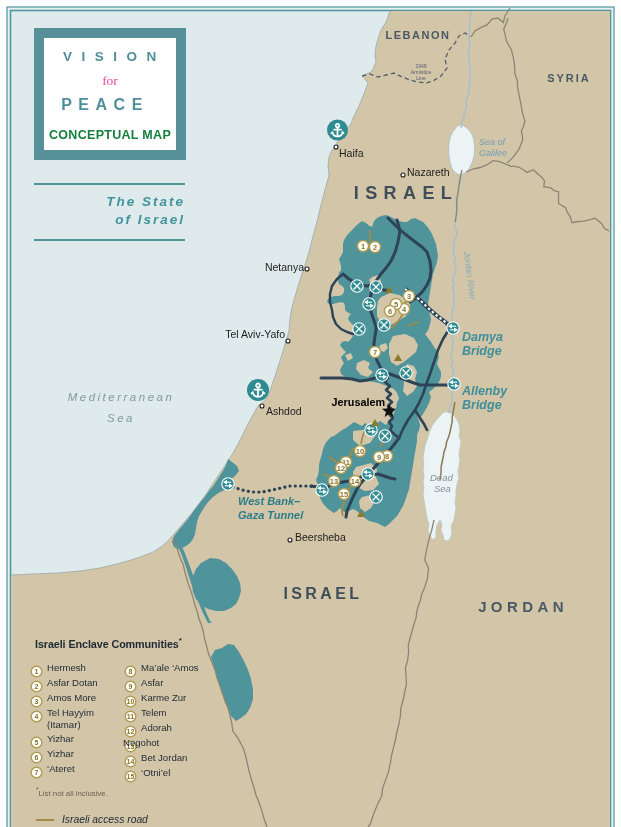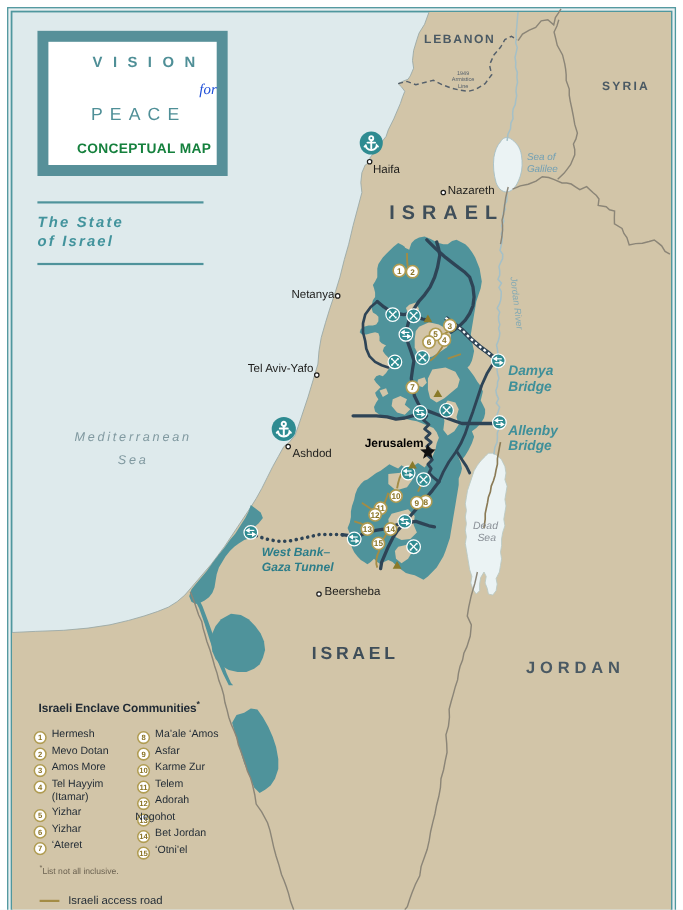--- a/index.html
+++ b/index.html
@@ -1,27 +1,27 @@
 <!DOCTYPE html>
 <html><head><meta charset="utf-8">
 <style>
 html,body{margin:0;padding:0;}
 body{width:621px;height:827px;position:relative;font-family:"Liberation Sans",sans-serif;background:#fff;overflow:hidden;}
-.titlebox{position:absolute;left:34px;top:28px;width:132px;height:112px;background:#fff;border:10px solid #579099;text-align:center;padding-left:21px;}
+.titlebox{position:absolute;left:34px;top:28px;width:132px;height:112px;background:#fff;border:10px solid #579099;text-align:center;}
 .t1{color:#4f8f97;font-weight:bold;font-size:13.5px;letter-spacing:9.5px;margin:11px 0 0 9px;}
-.t2{color:#1d4ed8;font-style:italic;font-size:13.5px;font-family:"Liberation Serif",serif;margin:9px 0 0;text-align:right;}
-.t3{color:#4f8f97;font-weight:normal;font-size:16px;letter-spacing:6.5px;margin:7px 16px 0 6px;}
+.t2{color:#ec4899;font-size:13.5px;font-family:"Liberation Serif",serif;margin:9px 0 0;}
+.t3{color:#4f8f97;font-weight:bold;font-size:16px;letter-spacing:6.5px;margin:7px 16px 0 6px;}
 .t4{color:#15803d;font-weight:bold;font-size:12.5px;letter-spacing:0.3px;margin:14px 0 0;}
-.subtitle{position:absolute;left:34px;top:183px;width:151px;border-top:2px solid #4f939b;border-bottom:2px solid #4f939b;padding:8px 0 10px;text-align:left;color:#42939c;font-weight:bold;font-style:italic;font-size:13.5px;letter-spacing:2px;line-height:18px;}
+.subtitle{position:absolute;left:34px;top:183px;width:151px;border-top:2px solid #4f939b;border-bottom:2px solid #4f939b;padding:8px 0 10px;text-align:right;color:#42939c;font-weight:bold;font-style:italic;font-size:13.5px;letter-spacing:2px;line-height:18px;}
 .leghead{position:absolute;left:35px;top:636px;font-size:10.8px;font-weight:bold;color:#1f2933;letter-spacing:-0.1px;}
 .leghead sup{font-size:8px;}
 .lc{position:absolute;}
 .lt{position:absolute;font-size:9.6px;color:#1f2933;line-height:12.3px;white-space:nowrap;}
 .note{position:absolute;left:36px;top:786px;font-size:7.8px;color:#6b6251;}
-.accrow{position:absolute;left:36px;top:814px;font-size:10.3px;color:#1f2933;}
+.accrow{position:absolute;left:36px;top:814px;font-size:10.3px;color:#1f2933;font-style:italic;}
 .accline{display:inline-block;width:18px;height:0;border-top:2.5px solid #a38c45;vertical-align:middle;margin-right:8px;}
 </style></head>
 <body>
 <svg width="621" height="827" viewBox="0 0 621 827" xmlns="http://www.w3.org/2000/svg" style="position:absolute;left:0;top:0">
 <rect x="0" y="0" width="621" height="827" fill="#ffffff"></rect>
 <rect x="7" y="7" width="607" height="825" fill="#e9f0f1" stroke="#4f979e" stroke-width="1.2"></rect>
 <rect x="10.5" y="10.5" width="600" height="821" fill="#deeaec" stroke="#4f979e" stroke-width="1.6"></rect>
 <path d="M390.0,11.0 L386.0,22.0 L381.0,30.0 L379.0,36.0 L376.0,46.0 L375.0,55.0 L376.0,62.0 L373.0,69.0 L371.0,72.0 L366.0,74.0 L362.0,76.0 L365.0,79.0 L368.0,83.0 L366.0,88.0 L364.0,94.0 L358.0,108.0 L353.0,118.0 L351.0,124.0 L344.0,133.0 L336.0,144.0 L339.0,146.0 L332.0,150.0 L329.0,157.0 L328.0,166.0 L329.0,175.0 L325.0,190.0 L321.0,205.0 L317.0,222.0 L313.0,236.0 L309.0,252.0 L305.0,265.0 L300.0,280.0 L296.0,293.0 L292.0,307.0 L290.0,319.0 L289.0,331.0 L286.0,341.0 L283.0,351.0 L280.0,361.0 L277.0,370.0 L274.0,379.0 L271.0,388.0 L268.0,396.0 L263.0,402.0 L258.0,406.0 L253.0,415.0 L248.0,424.0 L243.0,434.0 L238.0,444.0 L233.0,453.0 L228.0,461.0 L222.0,470.0 L216.0,479.0 L210.0,488.0 L204.0,497.0 L198.0,505.0 L192.0,513.0 L186.0,520.0 L180.0,527.0 L174.0,534.0 L168.0,541.0 L161.0,547.0 L153.0,552.0 L143.0,556.0 L131.0,560.0 L117.0,564.0 L100.0,568.0 L80.0,571.0 L58.0,573.0 L32.0,574.0 L11.0,575.0 L11.0,827.0 L610.0,827.0 L610.0,11.0 Z" fill="#d2c5a8"></path>
 <path d="M390.0,11.0 L386.0,22.0 L381.0,30.0 L379.0,36.0 L376.0,46.0 L375.0,55.0 L376.0,62.0 L373.0,69.0 L371.0,72.0 L366.0,74.0 L362.0,76.0 L365.0,79.0 L368.0,83.0 L366.0,88.0 L364.0,94.0 L358.0,108.0 L353.0,118.0 L351.0,124.0 L344.0,133.0 L336.0,144.0 L339.0,146.0 L332.0,150.0 L329.0,157.0 L328.0,166.0 L329.0,175.0 L325.0,190.0 L321.0,205.0 L317.0,222.0 L313.0,236.0 L309.0,252.0 L305.0,265.0 L300.0,280.0 L296.0,293.0 L292.0,307.0 L290.0,319.0 L289.0,331.0 L286.0,341.0 L283.0,351.0 L280.0,361.0 L277.0,370.0 L274.0,379.0 L271.0,388.0 L268.0,396.0 L263.0,402.0 L258.0,406.0 L253.0,415.0 L248.0,424.0 L243.0,434.0 L238.0,444.0 L233.0,453.0 L228.0,461.0 L222.0,470.0 L216.0,479.0 L210.0,488.0 L204.0,497.0 L198.0,505.0 L192.0,513.0 L186.0,520.0 L180.0,527.0 L174.0,534.0 L168.0,541.0 L161.0,547.0 L153.0,552.0 L143.0,556.0 L131.0,560.0 L117.0,564.0 L100.0,568.0 L80.0,571.0 L58.0,573.0 L32.0,574.0 L11.0,575.0" fill="none" stroke="#9aa9a6" stroke-width="0.8"></path>
 <path d="M354.0,228.0 L358.0,224.0 L362.0,221.0 L366.0,223.0 L370.0,226.0 L373.0,222.0 L377.0,218.0 L381.0,216.0 L386.0,215.0 L391.0,217.0 L395.0,219.0 L399.0,221.0 L403.0,222.0 L407.0,222.0 L411.0,219.0 L415.0,218.0 L419.0,220.0 L423.0,222.0 L426.0,225.0 L429.0,229.0 L432.0,234.0 L434.0,239.0 L436.0,244.0 L437.0,250.0 L438.0,256.0 L437.0,262.0 L435.0,268.0 L433.0,274.0 L432.0,280.0 L431.0,286.0 L430.0,292.0 L429.0,298.0 L428.0,304.0 L429.0,310.0 L430.0,315.0 L431.0,319.0 L430.0,324.0 L429.0,328.0 L427.0,332.0 L425.0,334.0 L428.0,338.0 L431.0,342.0 L434.0,347.0 L437.0,351.0 L439.0,356.0 L438.0,360.0 L437.0,364.0 L439.0,368.0 L441.0,372.0 L441.0,376.0 L440.0,380.0 L437.0,385.0 L433.0,389.0 L429.0,392.0 L431.0,397.0 L429.0,403.0 L426.0,409.0 L423.0,414.0 L420.0,418.0 L417.0,414.0 L415.0,410.0 L417.0,416.0 L419.0,421.0 L420.0,426.0 L419.0,430.0 L417.0,435.0 L417.0,441.0 L416.0,447.0 L415.0,453.0 L414.0,459.0 L413.0,465.0 L412.0,471.0 L411.0,477.0 L410.0,483.0 L409.0,489.0 L407.0,495.0 L405.0,501.0 L403.0,506.0 L400.0,511.0 L397.0,516.0 L393.0,520.0 L389.0,524.0 L385.0,527.0 L381.0,525.0 L377.0,523.0 L373.0,522.0 L369.0,521.0 L365.0,518.0 L361.0,515.0 L357.0,511.0 L353.0,509.0 L349.0,511.0 L346.0,513.0 L343.0,511.0 L340.0,508.0 L337.0,511.0 L334.0,513.0 L331.0,511.0 L328.0,509.0 L325.0,506.0 L322.0,502.0 L320.0,498.0 L319.0,494.0 L320.0,490.0 L318.0,485.0 L316.0,480.0 L318.0,475.0 L319.0,470.0 L319.0,465.0 L320.0,460.0 L322.0,454.0 L323.0,449.0 L325.0,444.0 L328.0,440.0 L331.0,437.0 L334.0,436.0 L338.0,433.0 L342.0,430.0 L346.0,428.0 L350.0,425.0 L354.0,422.0 L358.0,424.0 L362.0,426.0 L365.0,423.0 L368.0,425.0 L371.0,428.0 L374.0,426.0 L377.0,423.0 L380.0,421.0 L383.0,423.0 L386.0,425.0 L389.0,421.0 L392.0,417.0 L394.0,413.0 L396.0,408.0 L397.0,403.0 L399.0,398.0 L397.0,393.0 L394.0,389.0 L389.0,387.0 L384.0,385.0 L379.0,383.0 L374.0,382.0 L369.0,381.0 L364.0,381.0 L359.0,382.0 L354.0,380.0 L349.0,378.0 L345.0,377.0 L341.0,374.0 L340.0,370.0 L342.0,366.0 L344.0,363.0 L342.0,360.0 L341.0,357.0 L344.0,354.0 L346.0,352.0 L342.0,348.0 L340.0,345.0 L342.0,342.0 L345.0,341.0 L348.0,342.0 L351.0,339.0 L353.0,336.0 L356.0,333.0 L358.0,331.0 L356.0,328.0 L353.0,325.0 L350.0,322.0 L348.0,319.0 L349.0,316.0 L351.0,314.0 L347.0,312.0 L345.0,310.0 L345.0,306.0 L344.0,303.0 L341.0,302.0 L337.0,303.0 L333.0,304.0 L329.0,304.0 L327.0,302.0 L328.0,299.0 L331.0,297.0 L335.0,296.0 L339.0,296.0 L342.0,295.0 L344.0,292.0 L344.0,288.0 L342.0,286.0 L339.0,284.0 L338.0,281.0 L338.0,277.0 L339.0,273.0 L341.0,270.0 L341.0,266.0 L340.0,262.0 L339.0,259.0 L341.0,256.0 L343.0,252.0 L343.0,248.0 L343.0,244.0 L344.0,240.0 L346.0,237.0 L348.0,234.0 L351.0,231.0 Z" fill="#4f939b"></path>
@@ -356,21 +356,21 @@
 <div class="leghead">Israeli Enclave Communities<sup>*</sup></div>
 <div class="lc" style="left:30px;top:661.5px"><svg width="13" height="13" viewBox="0 0 13 13" style="vertical-align:middle">
       <circle cx="6.5" cy="6.5" r="5.3" fill="#fff" stroke="#b09c52" stroke-width="1.4"></circle>
       <text x="6.5" y="9.0" font-size="7" font-weight="bold" fill="#8a7325" text-anchor="middle" font-family="Liberation Sans, sans-serif">1</text>
     </svg></div>
 <div class="lt" style="left:47px;top:661.5px">Hermesh</div>
 <div class="lc" style="left:30px;top:676.5px"><svg width="13" height="13" viewBox="0 0 13 13" style="vertical-align:middle">
       <circle cx="6.5" cy="6.5" r="5.3" fill="#fff" stroke="#b09c52" stroke-width="1.4"></circle>
       <text x="6.5" y="9.0" font-size="7" font-weight="bold" fill="#8a7325" text-anchor="middle" font-family="Liberation Sans, sans-serif">2</text>
     </svg></div>
-<div class="lt" style="left:47px;top:676.5px">Mevo Dotan</div>
+<div class="lt" style="left:47px;top:676.5px">Asfar Dotan</div>
 <div class="lc" style="left:30px;top:691.5px"><svg width="13" height="13" viewBox="0 0 13 13" style="vertical-align:middle">
       <circle cx="6.5" cy="6.5" r="5.3" fill="#fff" stroke="#b09c52" stroke-width="1.4"></circle>
       <text x="6.5" y="9.0" font-size="7" font-weight="bold" fill="#8a7325" text-anchor="middle" font-family="Liberation Sans, sans-serif">3</text>
     </svg></div>
 <div class="lt" style="left:47px;top:691.5px">Amos More</div>
 <div class="lc" style="left:30px;top:706.5px"><svg width="13" height="13" viewBox="0 0 13 13" style="vertical-align:middle">
       <circle cx="6.5" cy="6.5" r="5.3" fill="#fff" stroke="#b09c52" stroke-width="1.4"></circle>
       <text x="6.5" y="9.0" font-size="7" font-weight="bold" fill="#8a7325" text-anchor="middle" font-family="Liberation Sans, sans-serif">4</text>
     </svg></div>
 <div class="lt" style="left:47px;top:706.5px">Tel Hayyim<br>(Itamar)</div>

